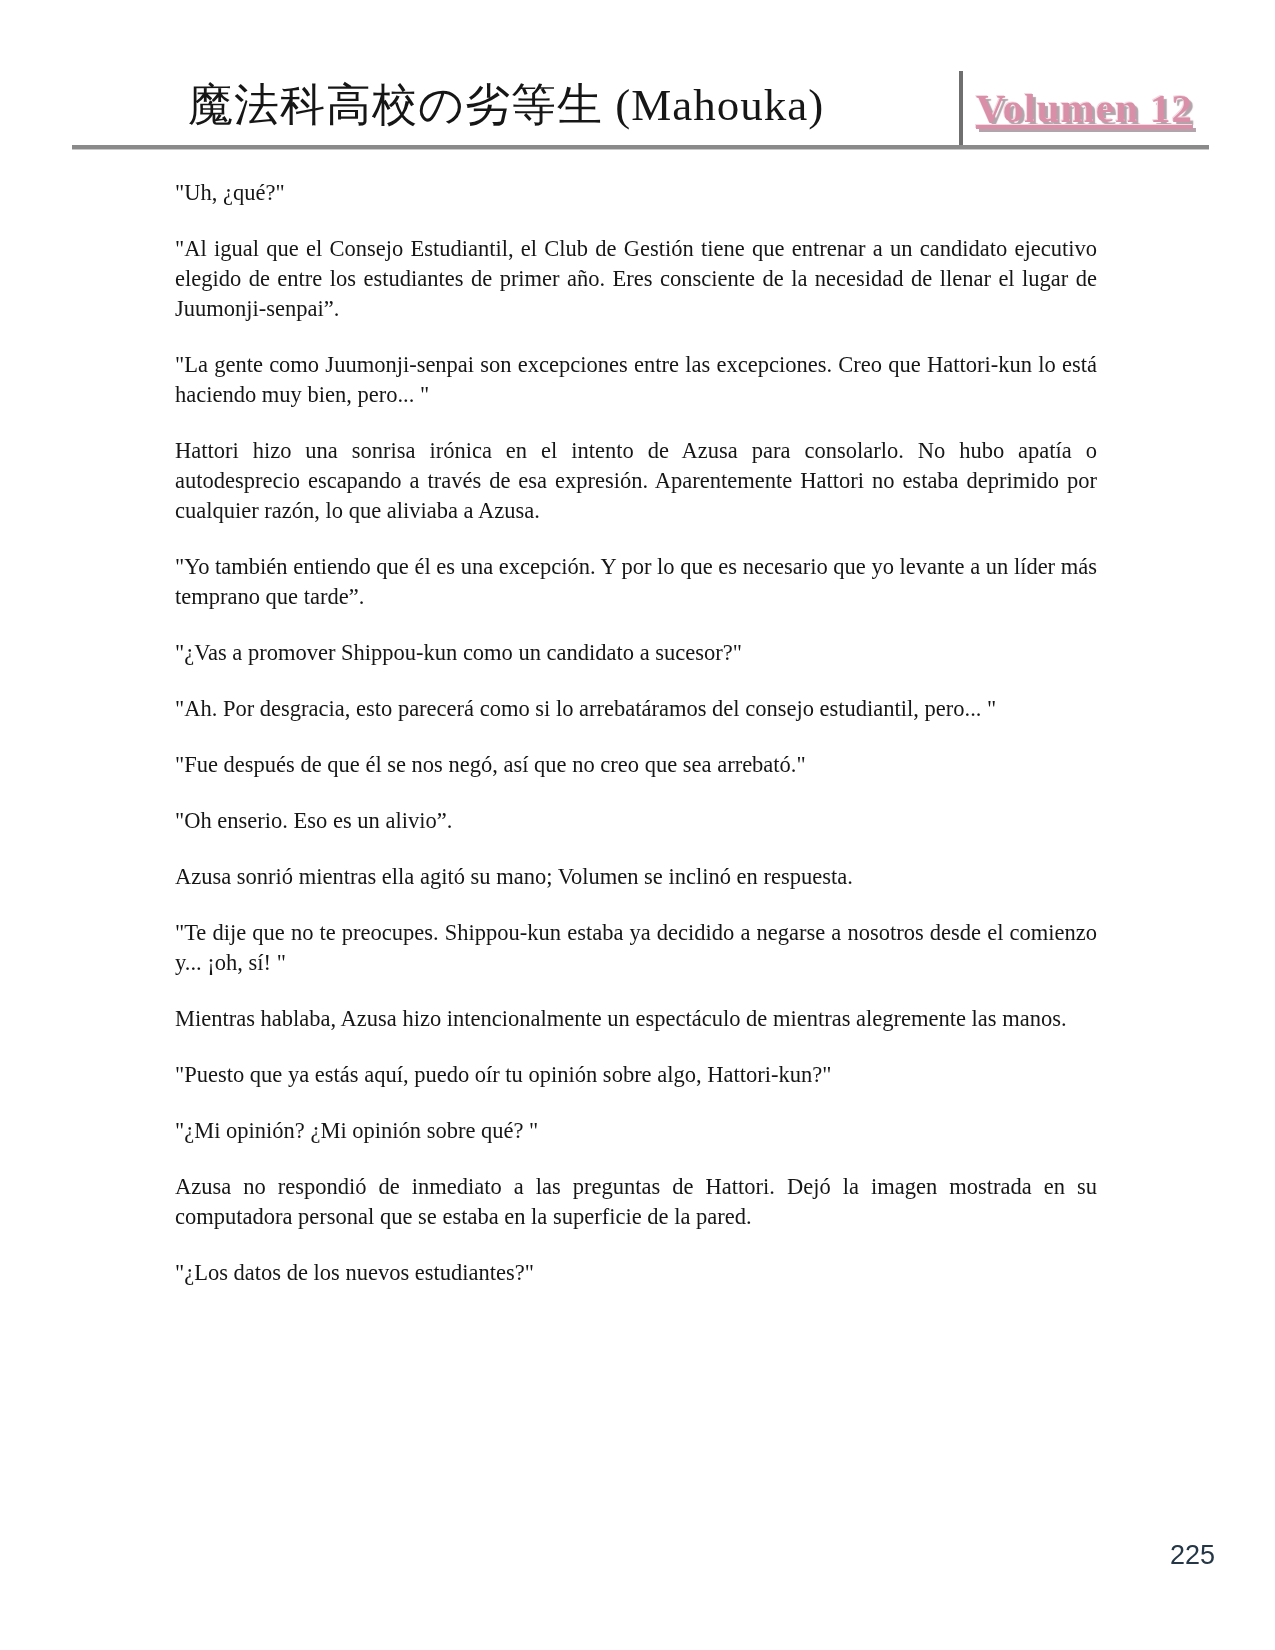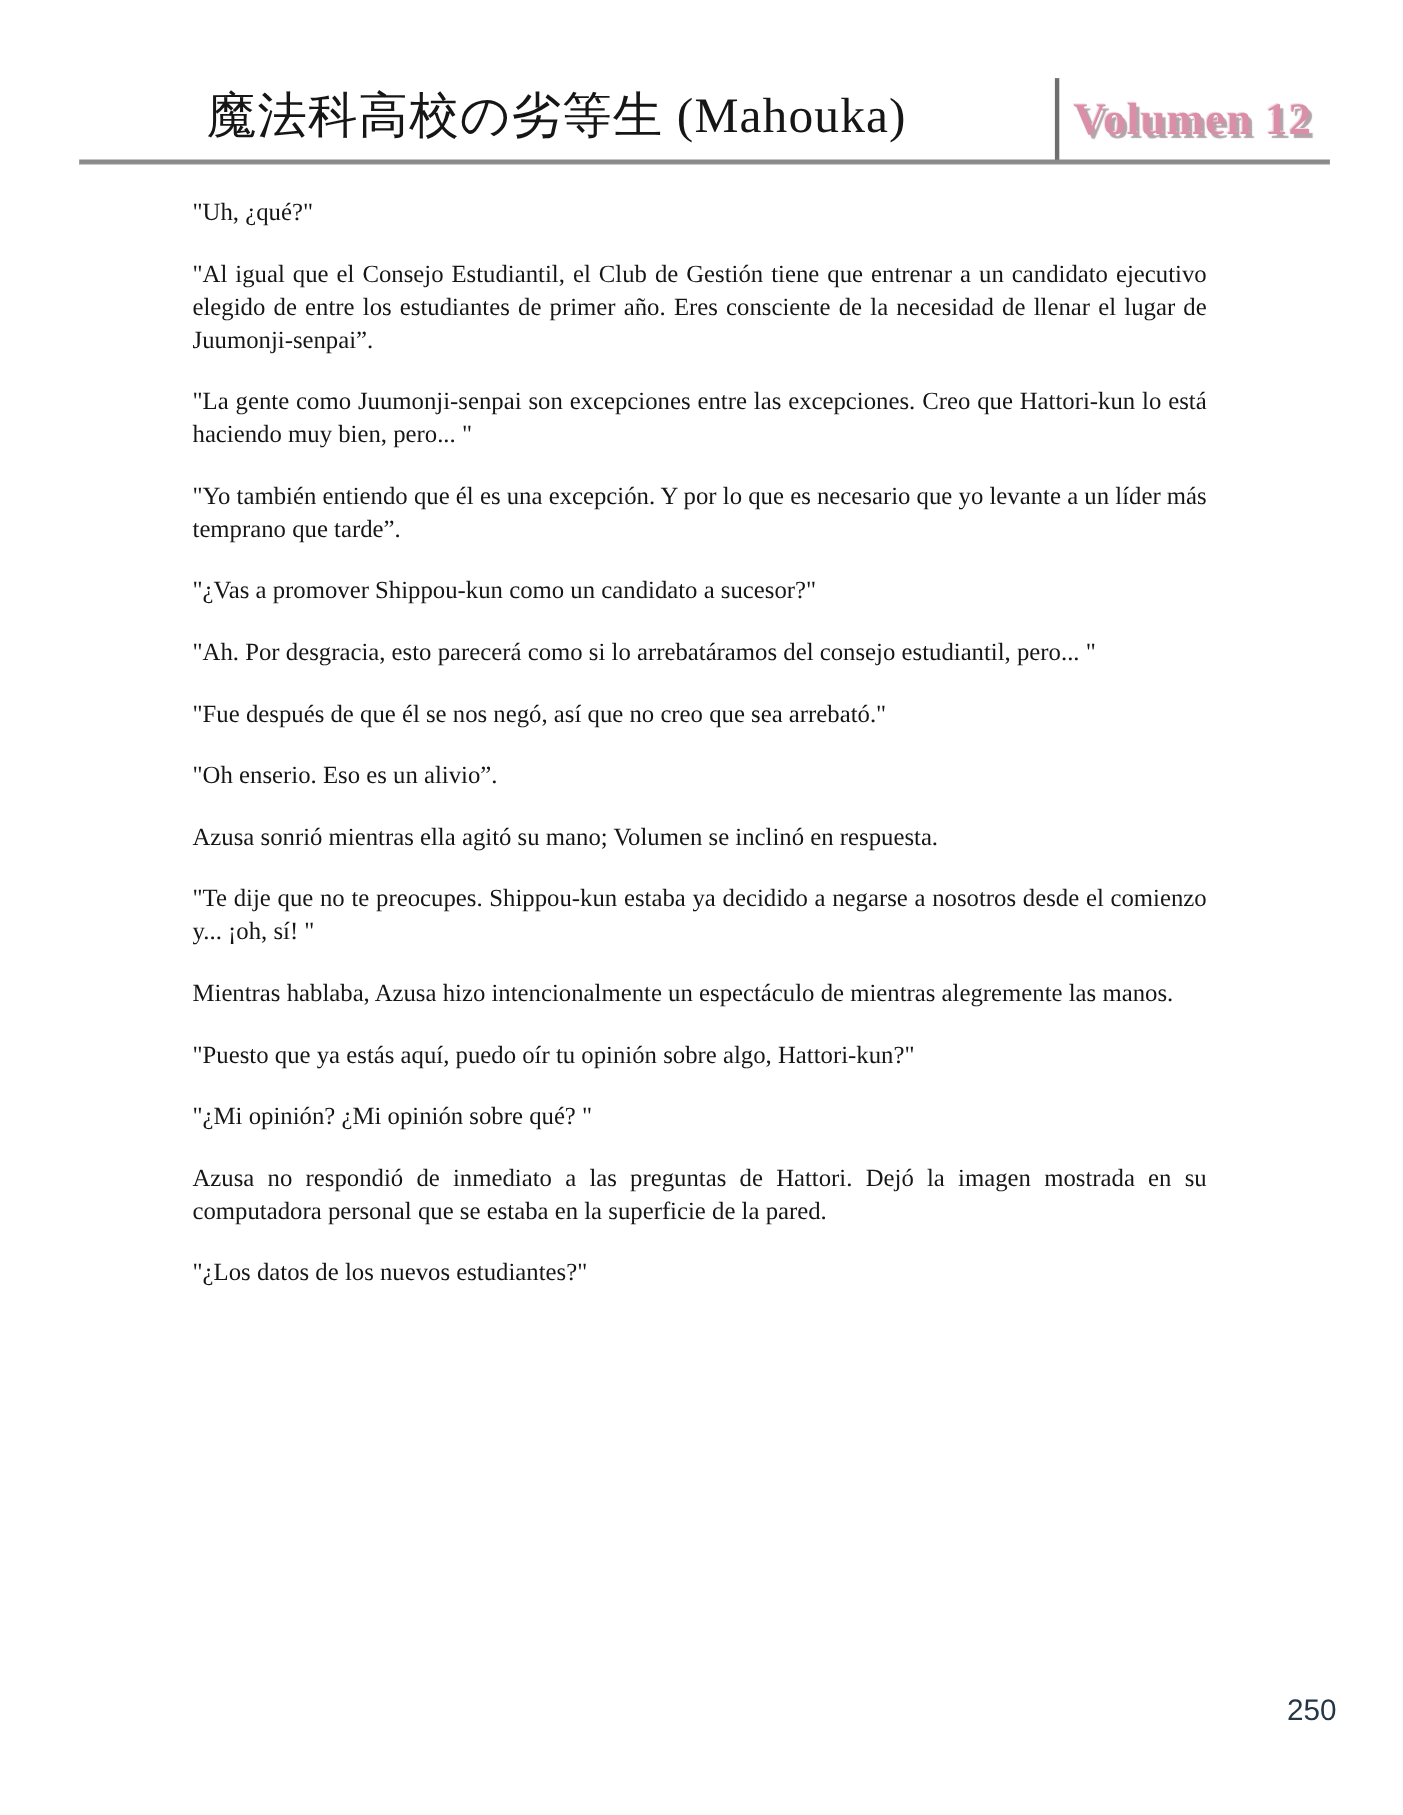--- a/index.html
+++ b/index.html
@@ -51,20 +51,21 @@
     left: 976px;
     top: 84px;
     font-size: 41px;
     font-weight: bold;
     letter-spacing: 1px;
     white-space: nowrap;
     color: var(--volume-pink);
     text-shadow:
       -1px -1px 0 var(--volume-highlight),
       3px 3px 1px var(--volume-shadow);
+    text-decoration: underline;
   }
   .h-rule {
     position: absolute;
     left: 72px;
     top: 145px;
     width: 1137px;
     height: 5px;
     background: var(--rule-gray);
     border-bottom: 1px solid #c9c9c9;
   }
@@ -103,29 +104,30 @@
     <h1 class="doc-title">魔法科高校の劣等生 (Mahouka)</h1>
     <div class="v-divider"></div>
     <div class="volume-label">Volumen 12</div>
     <div class="h-rule"></div>
   </header>
 
   <main class="content">
     <p>"Uh, ¿qué?"</p>
     <p>"Al igual que el Consejo Estudiantil, el Club de Gestión tiene que entrenar a un candidato ejecutivo elegido de entre los estudiantes de primer año. Eres consciente de la necesidad de llenar el lugar de Juumonji-senpai”.</p>
     <p>"La gente como Juumonji-senpai son excepciones entre las excepciones. Creo que Hattori-kun lo está haciendo muy bien, pero... "</p>
+    <p>Hattori hizo una sonrisa irónica en el intento de Azusa para consolarlo. No hubo apatía o autodesprecio escapando a través de esa expresión. Aparentemente Hattori no estaba deprimido por cualquier razón, lo que aliviaba a Azusa.</p>
     <p>"Yo también entiendo que él es una excepción. Y por lo que es necesario que yo levante a un líder más temprano que tarde”.</p>
     <p>"¿Vas a promover Shippou-kun como un candidato a sucesor?"</p>
     <p>"Ah. Por desgracia, esto parecerá como si lo arrebatáramos del consejo estudiantil, pero... "</p>
     <p>"Fue después de que él se nos negó, así que no creo que sea arrebató."</p>
     <p>"Oh enserio. Eso es un alivio”.</p>
     <p>Azusa sonrió mientras ella agitó su mano; Volumen se inclinó en respuesta.</p>
     <p>"Te dije que no te preocupes. Shippou-kun estaba ya decidido a negarse a nosotros desde el comienzo y... ¡oh, sí! "</p>
     <p>Mientras hablaba, Azusa hizo intencionalmente un espectáculo de mientras alegremente las manos.</p>
     <p>"Puesto que ya estás aquí, puedo oír tu opinión sobre algo, Hattori-kun?"</p>
     <p>"¿Mi opinión? ¿Mi opinión sobre qué? "</p>
     <p>Azusa no respondió de inmediato a las preguntas de Hattori. Dejó la imagen mostrada en su computadora personal que se estaba en la superficie de la pared.</p>
     <p>"¿Los datos de los nuevos estudiantes?"</p>
   </main>
 
-  <div class="page-number">250</div>
+  <div class="page-number">225</div>
 
 </div>
 
 </body></html>

